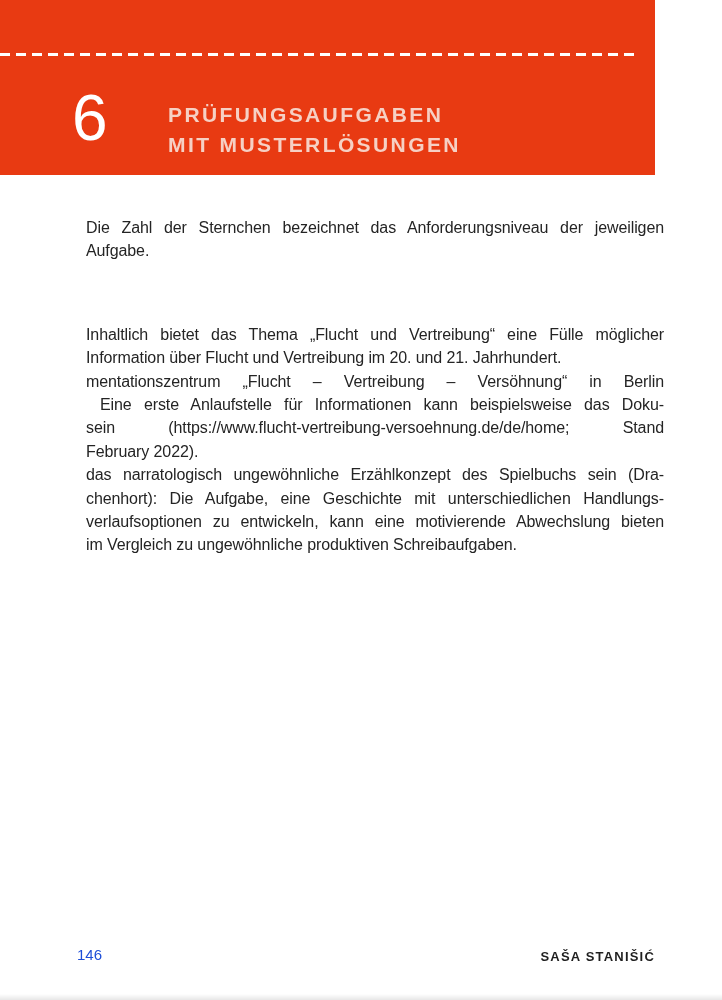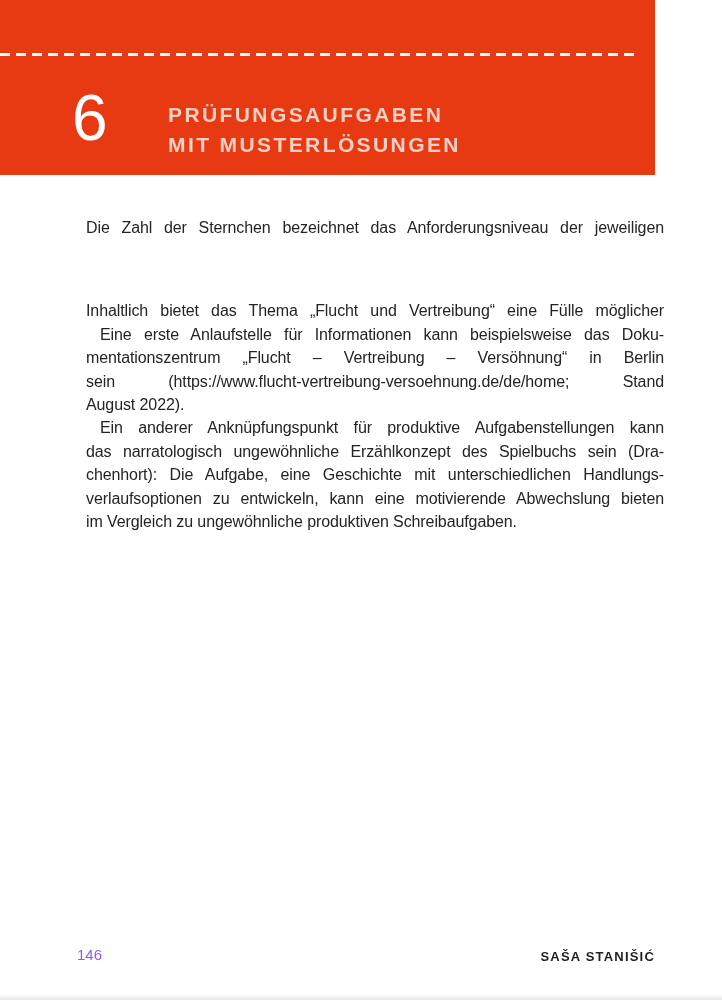--- a/index.html
+++ b/index.html
@@ -87,21 +87,21 @@
   }
   .em {
   }
 
   
   .page-number {
     position: absolute;
     left: 77px;
     top: 946px;
     font-size: 15px;
-    color: #8b5cf6;
+    color: #1d4ed8;
   }
   .author-name {
     position: absolute;
     right: 67px;
     top: 949px;
     font-size: 13px;
     font-weight: 700;
     letter-spacing: 1.2px;
     color: #1f1f1f;
     margin-left: 23px;
@@ -126,27 +126,28 @@
     <div class="dash-line"></div>
     <div class="chapter-number">6</div>
     <div class="banner-title">
       <div>PRÜFUNGSAUFGABEN</div>
       <div>MIT MUSTERLÖSUNGEN</div>
     </div>
   </div>
 
   <div class="body-text">
       <div class="tline"><span>Die Zahl der Sternchen bezeichnet das Anforderungsniveau der jeweiligen</span></div>
+      <div class="tline tline-last"><span>Aufgabe.</span></div>
       <div class="pgap"></div>
       <div class="tline"><span>Inhaltlich bietet das Thema „Flucht und Vertreibung“ eine Fülle möglicher</span></div>
+      <div class="tline tline-last"><span>Information über Flucht und Vertreibung im 20. und 21. Jahrhundert.</span></div>
+      <div class="tline"><span>mentationszentrum „Flucht – Vertreibung – Versöhnung“ in Berlin</span></div>
       <div class="tline tline-indent"><span>Eine erste Anlaufstelle für Informationen kann beispielsweise das Doku-</span></div>
-      <div class="tline"><span>mentationszentrum „Flucht – Vertreibung – Versöhnung“ in Berlin</span></div>
       <div class="tline"><span>sein (https://www.flucht-vertreibung-versoehnung.de/de/home; Stand</span></div>
-      <div class="tline tline-last"><span>August 2022).</span></div>
-      <div class="tline tline-indent"><span>Ein anderer Anknüpfungspunkt für produktive Aufgabenstellungen kann</span></div>
+      <div class="tline tline-last"><span>February 2022).</span></div>
       <div class="tline"><span>das narratologisch ungewöhnliche Erzählkonzept des Spielbuchs sein (</span><span class="em">Dra-</span></div>
       <div class="tline"><span class="em">chenhort</span><span>): Die Aufgabe, eine Geschichte mit unterschiedlichen Handlungs-</span></div>
       <div class="tline"><span>verlaufsoptionen zu entwickeln, kann eine motivierende Abwechslung bieten</span></div>
       <div class="tline tline-last"><span>im Vergleich zu ungewöhnliche produktiven Schreibaufgaben.</span></div>
     </div>
 
   <div class="page-number">146</div>
   <div class="author-name">SAŠA STANIŠIĆ</div>
 
   <div class="bottom-edge"></div>

